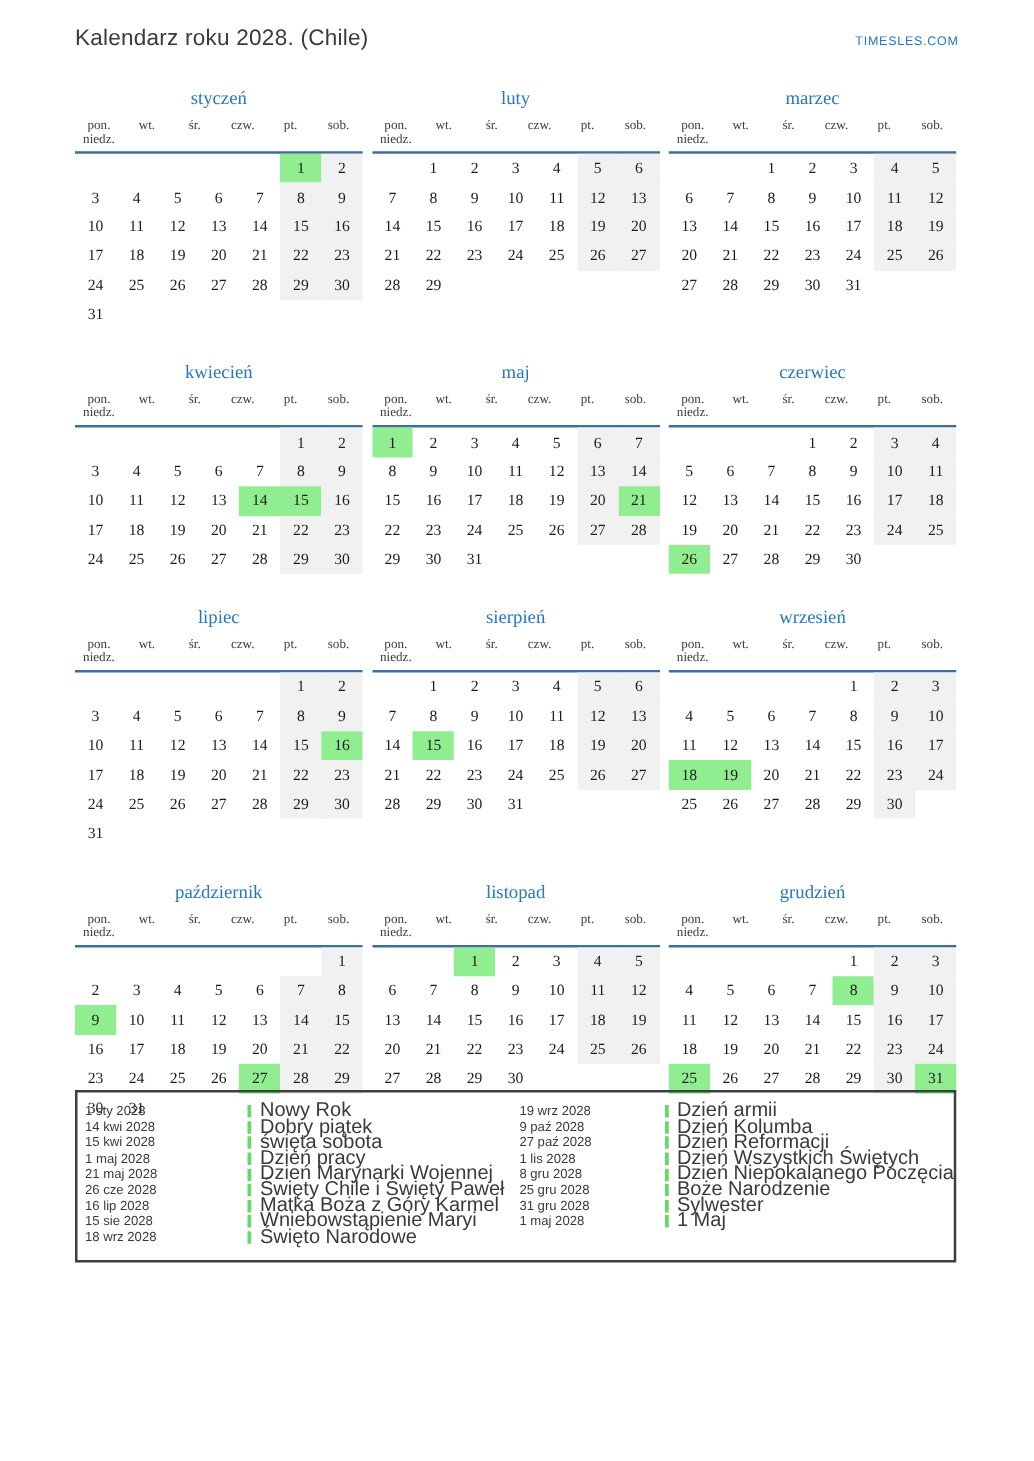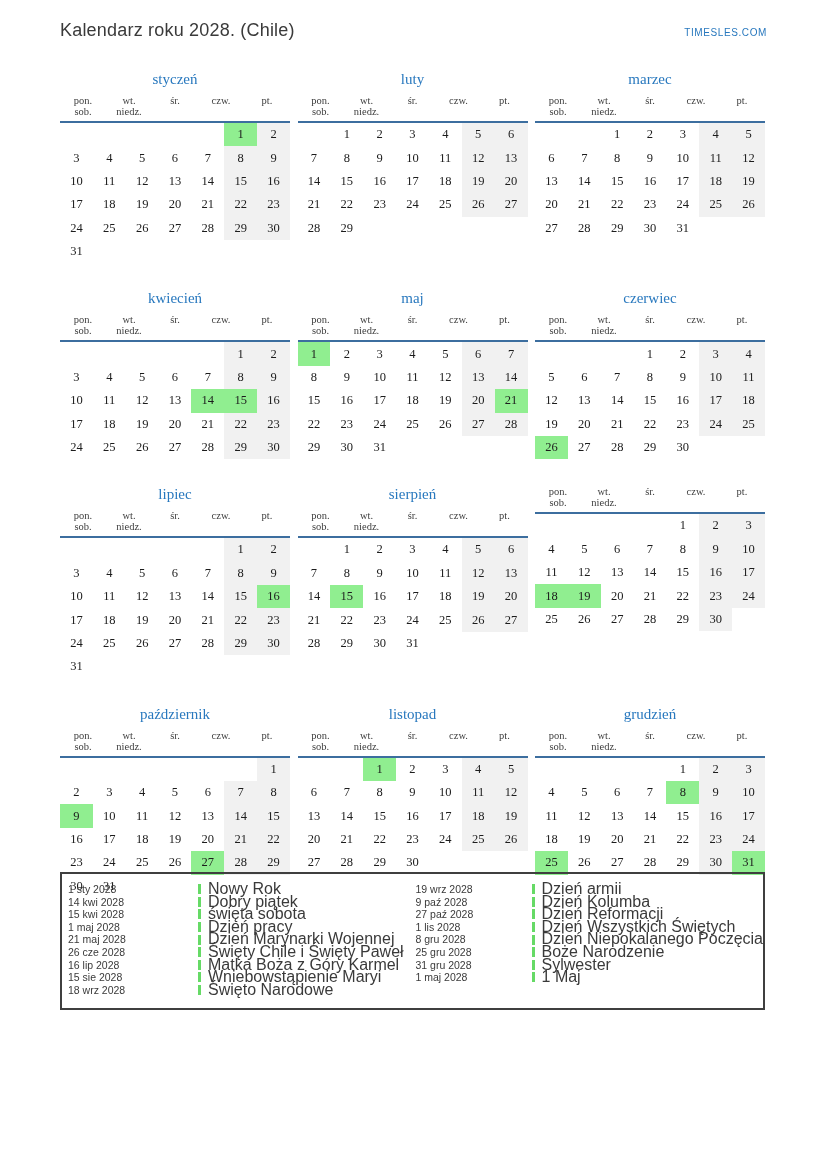--- a/index.html
+++ b/index.html
@@ -8,21 +8,21 @@
   .page { position:relative; width:827px; height:1169px; background:#fff; overflow:hidden; }
 
   .hdr { position:absolute; left:60px; right:60px; top:20px; display:flex; justify-content:space-between; align-items:baseline; }
   .page-title { font-size:18px; color:#3a3a3a; letter-spacing:0.2px; }
   .site-link { font-size:10px; color:var(--accent); letter-spacing:0.6px; text-decoration:none; }
 
   .months-grid { position:absolute; left:60px; top:71px; width:705px;
                  display:grid; grid-template-columns:repeat(3,230px); column-gap:7.5px; row-gap:27px; }
   .month { width:230px;font-family:Liberation Serif, serif; }
   .month-title { text-align:center; color:var(--accent); font-size:15px; margin-bottom:7px; }
-  .weekdays { display:grid; grid-template-columns:repeat(5,1fr); border-bottom:2px solid var(--line);
+  .weekdays { display:grid; grid-template-columns:repeat(6,1fr); border-bottom:2px solid var(--line);
               padding-bottom:4px; }
   .wd { text-align:center; font-size:10.5px; color:#3d3d3d; }
   .days { display:grid; grid-template-columns:repeat(7,1fr); grid-auto-rows:23.4px; }
   .day { display:flex; align-items:center; justify-content:center; font-size:12.5px; color:#1c1c1c; }
   .day.weekend { background:var(--wkend); }
   .day.holiday { background:var(--green); }
 
   .legend { position:absolute; left:60px; top:872px; width:705px; border:2px solid #3f3f3f;
             padding:9px 0 12px 6px; display:flex; }
   .legend-col { width:50%; display:flex; }
@@ -443,20 +443,21 @@
           <div class="day">28</div>
           <div class="day">29</div>
           <div class="day">30</div>
           <div class="day">31</div>
           <div class="day"></div>
           <div class="day"></div>
           <div class="day"></div>
         </div>
       </div>
       <div class="month">
+        <div class="month-title">wrzesień</div>
         <div class="weekdays">
           <span class="wd">pon.</span>
           <span class="wd">wt.</span>
           <span class="wd">śr.</span>
           <span class="wd">czw.</span>
           <span class="wd">pt.</span>
           <span class="wd">sob.</span>
           <span class="wd">niedz.</span>
         </div>
         <div class="days">

